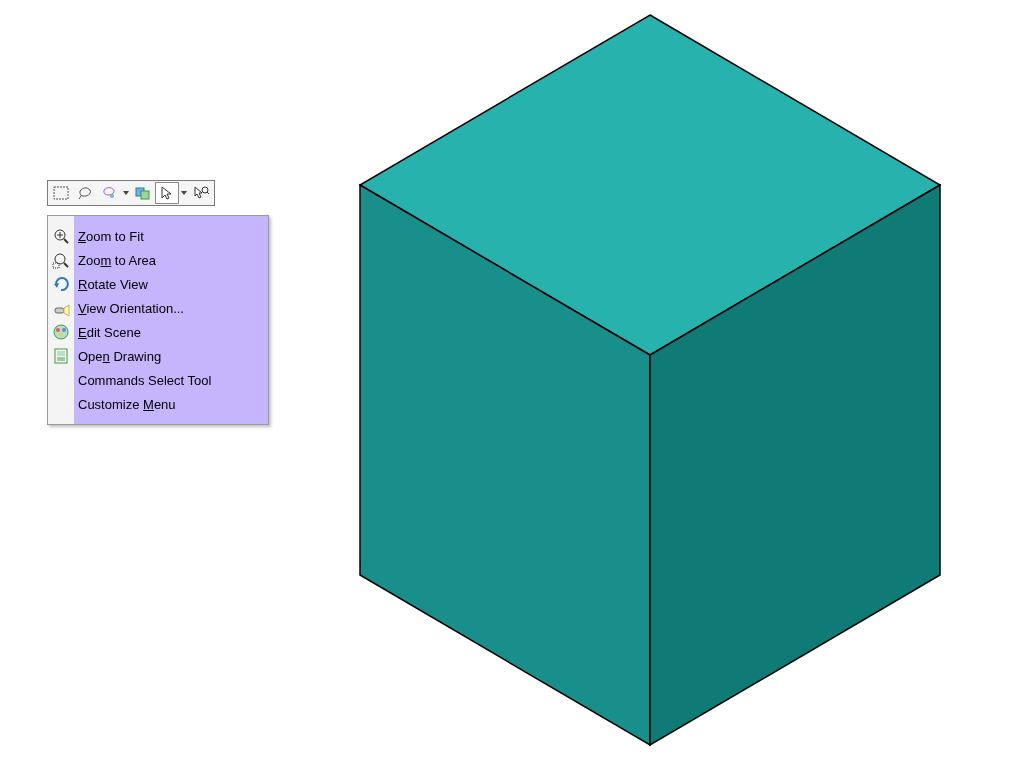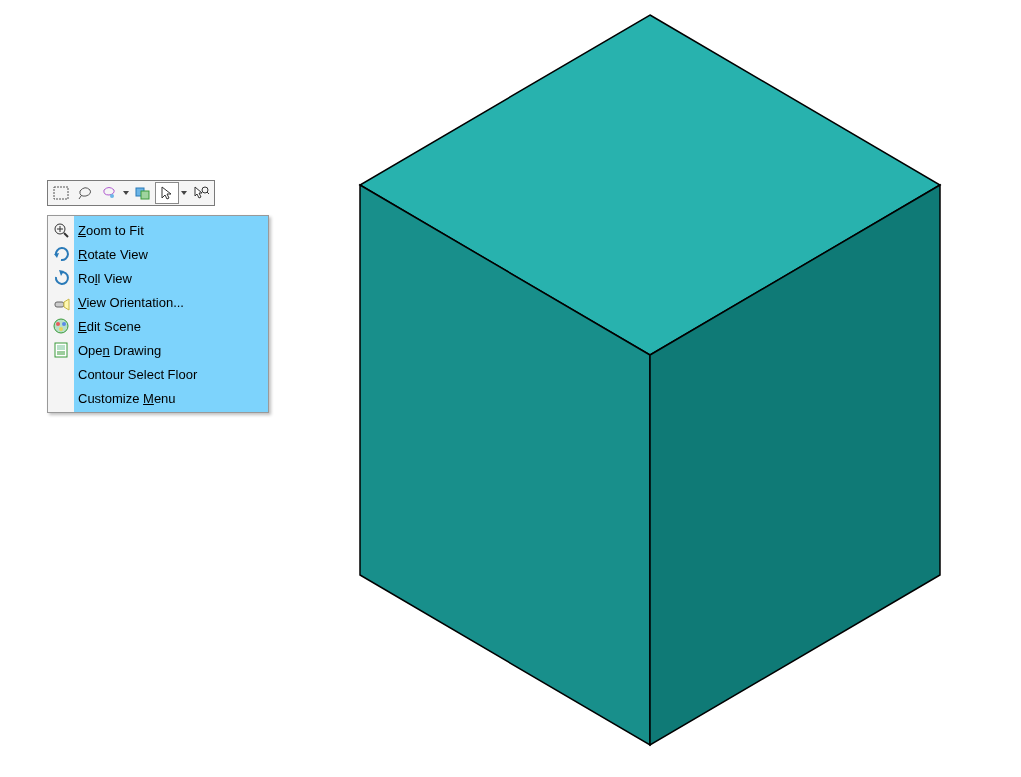--- a/index.html
+++ b/index.html
@@ -60,24 +60,24 @@
     justify-content: center;
   }
   .sel-toolbar svg { display:block; }
 
   
   .context-menu {
     position: absolute;
     left: 47px;
     top: 215px;
     width: 220px;
-    background: #7dd3fc;
+    background: #c4b5fd;
     border: 1px solid #999;
     box-shadow: 2px 2px 3px rgba(0,0,0,0.25);
-    padding: 2px 0;
+    padding: 8px 0;
   }
   .context-menu .icon-col {
     position:absolute;
     left:0; top:0; bottom:0;
     width:26px;
     background:#f4f4f4;
     border-right:0;
   }
   .menu-item {
     position: relative;
@@ -189,36 +189,36 @@
         <span class="micon">
           <svg width="16" height="16">
             <use href="#zoom-fit-icon"></use>
           </svg>
         </span>
         <span><span class="mnemonic">Z</span>oom to Fit</span>
       </div>
       <div class="menu-item">
         <span class="micon">
           <svg width="16" height="16">
+            <use href="#zoom-area-icon"></use>
+          </svg>
+        </span>
+        <span>Zoo<span class="mnemonic">m</span> to Area</span>
+      </div>
+      <div class="menu-item">
+        <span class="micon">
+          <svg width="16" height="16">
             <use href="#rotate-view-icon"></use>
           </svg>
         </span>
         <span><span class="mnemonic">R</span>otate View</span>
       </div>
       <div class="menu-item">
         <span class="micon">
           <svg width="16" height="16">
-            <use href="#roll-view-icon"></use>
-          </svg>
-        </span>
-        <span>Ro<span class="mnemonic">l</span>l View</span>
-      </div>
-      <div class="menu-item">
-        <span class="micon">
-          <svg width="16" height="16">
             <use href="#flashlight-icon"></use>
           </svg>
         </span>
         <span><span class="mnemonic">V</span>iew Orientation...</span>
       </div>
       <div class="menu-item">
         <span class="micon">
           <svg width="16" height="16">
             <use href="#edit-scene-icon"></use>
           </svg>
@@ -228,21 +228,21 @@
       <div class="menu-item">
         <span class="micon">
           <svg width="16" height="16">
             <use href="#open-drawing-icon"></use>
           </svg>
         </span>
         <span>Ope<span class="mnemonic">n</span> Drawing</span>
       </div>
       <div class="menu-item">
         <span class="micon"></span>
-        <span>Contour Select Floor</span>
+        <span>Commands Select Tool</span>
       </div>
       <div class="menu-item">
         <span class="micon"></span>
         <span>Customize <span class="mnemonic">M</span>enu</span>
       </div>
     </div>
 </div>
 
 <svg width="0" height="0" style="position:absolute">
   <defs>

